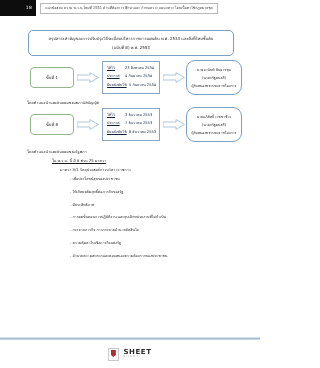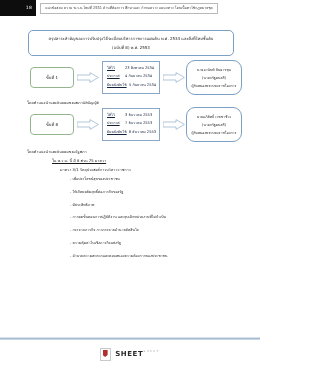--- a/index.html
+++ b/index.html
@@ -121,21 +121,21 @@
   #footer-logo-mark{
     width:9px;height:11px;position:relative;
     background:#ffffff;border:0.5px solid #c9c9c9;
   }
   #footer-logo-mark:after{
     content:"";position:absolute;left:1.5px;top:1.5px;
     width:5px;height:7px;background:#b03030;
     clip-path:polygon(0 0,100% 0,100% 70%,50% 100%,0 70%);
   }
   #footer-logo-text{
-    display:flex;flex-direction:row;line-height:1;
+    display:flex;flex-direction:column;line-height:1;
   }
   #footer-brand{font-size:7px;font-weight:bold;color:#2b2b2b;letter-spacing:.6px;}
   #footer-sub{font-size:2.6px;color:#9a9a9a;letter-spacing:1.6px;}
 </style>
 </head>
 <body>
 
 <div id="header-bar">
   <div id="page-number-badge">18</div>
   <div id="header-title-box">

